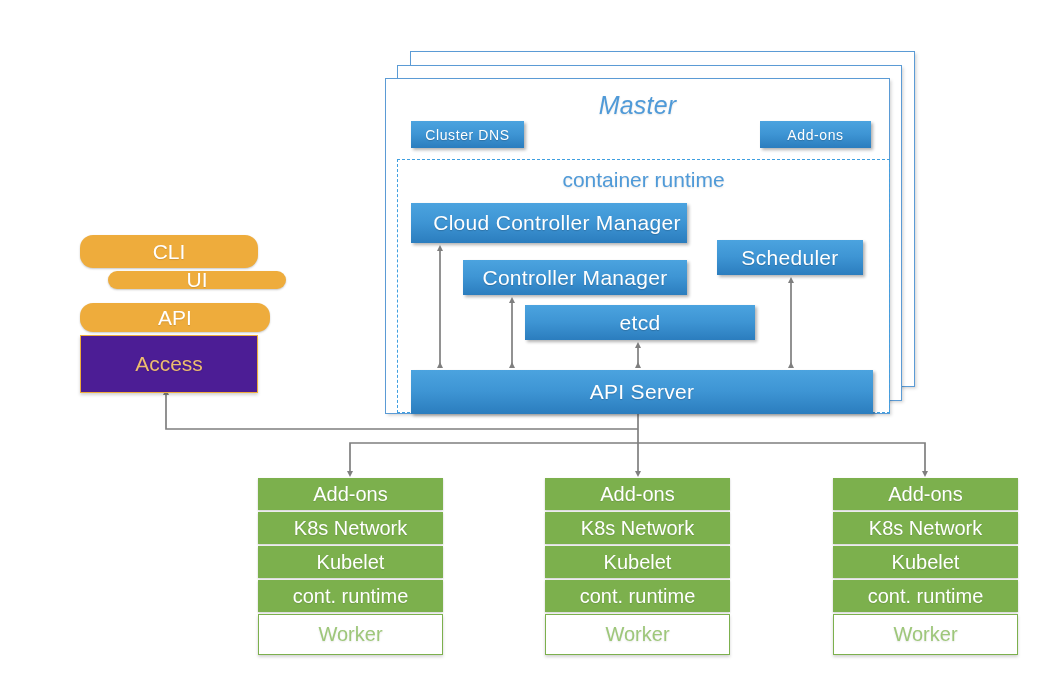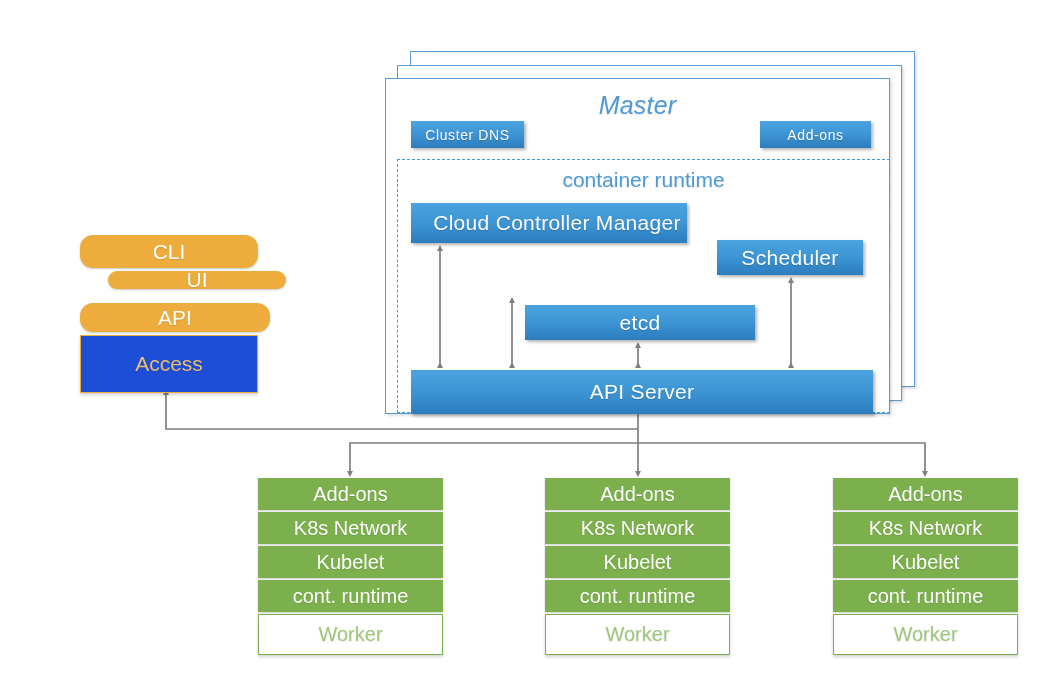--- a/index.html
+++ b/index.html
@@ -57,21 +57,21 @@
   .orange{
     background:#eeac3c;
     color:#ffffff;
     display:flex;align-items:center;justify-content:center;
     font-size:21px;
     box-shadow:0 1px 2px rgba(0,0,0,.22);
     text-shadow:0 1px 1px rgba(0,0,0,.12);
     border-radius:13px;
   }
   .orange-foot{
-    background:#1d4ed8;
+    background:#4c1d95;
     border:1.3px solid #eeac3c;
     color:#edbd6e;
     display:flex;align-items:center;justify-content:center;
     font-size:21px;
     box-shadow:0 2px 3px rgba(0,0,0,.18);
     text-shadow:0 1px 2px rgba(0,0,0,.10);
   }
 
   
   .green{
@@ -139,20 +139,21 @@
     <path d="M638,404 L638,474" stroke="#7f7f7f" stroke-width="1.7" fill="none" marker-end="url(#ah)"></path>
 
     <path d="M638,429 L166,429 L166,392" stroke="#7f7f7f" stroke-width="1.7" fill="none" marker-end="url(#ah)"></path>
 
     <path d="M638,443 L350,443 L350,474" stroke="#7f7f7f" stroke-width="1.7" fill="none" marker-end="url(#ah)"></path>
     <path d="M638,443 L925,443 L925,474" stroke="#7f7f7f" stroke-width="1.7" fill="none" marker-end="url(#ah)"></path>
   </svg>
 
   <div class="abs bluebox" style="left:411px;top:203px;width:276px;height:40px;padding-left:16px;">Cloud Controller Manager</div>
 
+  <div class="abs bluebox" style="left:463px;top:260px;width:224px;height:35px;">Controller Manager</div>
 
   <div class="abs bluebox" style="left:525px;top:305px;width:230px;height:35px;">etcd</div>
 
   <div class="abs bluebox" style="left:717px;top:240px;width:146px;height:35px;">Scheduler</div>
 
   <div class="abs bluebox" style="left:411px;top:370px;width:462px;height:44px;">API Server</div>
 
   <div class="abs" style="left:80px;top:235px;width:178px;height:158px;">
     <div class="abs orange" style="left:0;top:0;width:178px;height:33px;">CLI</div>
     <div class="abs orange" style="left:0;top:36px;width:178px;height:18px;margin-left:28px;">UI</div>

